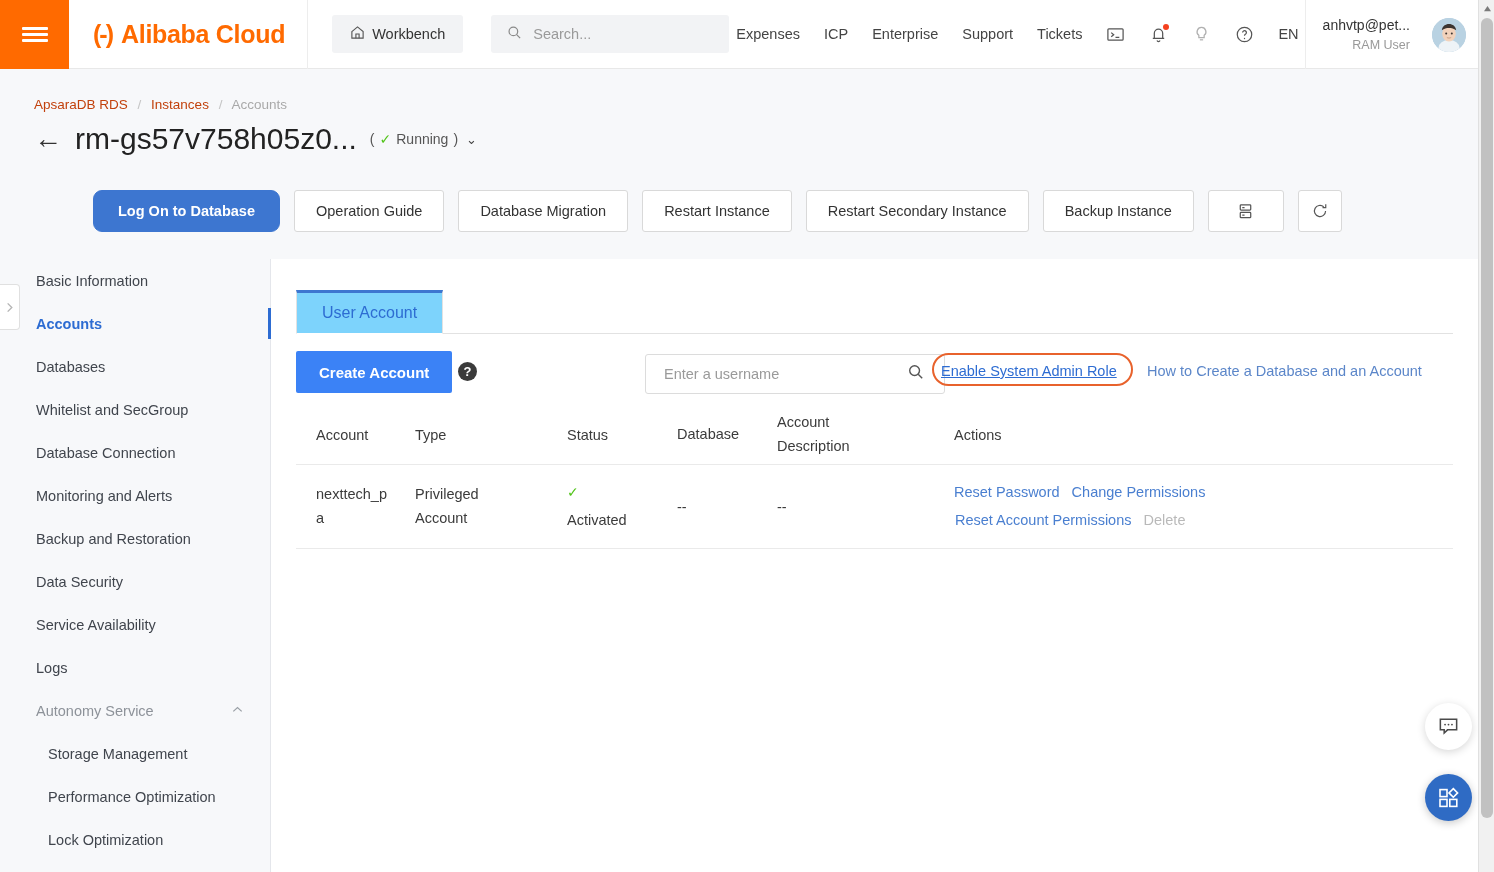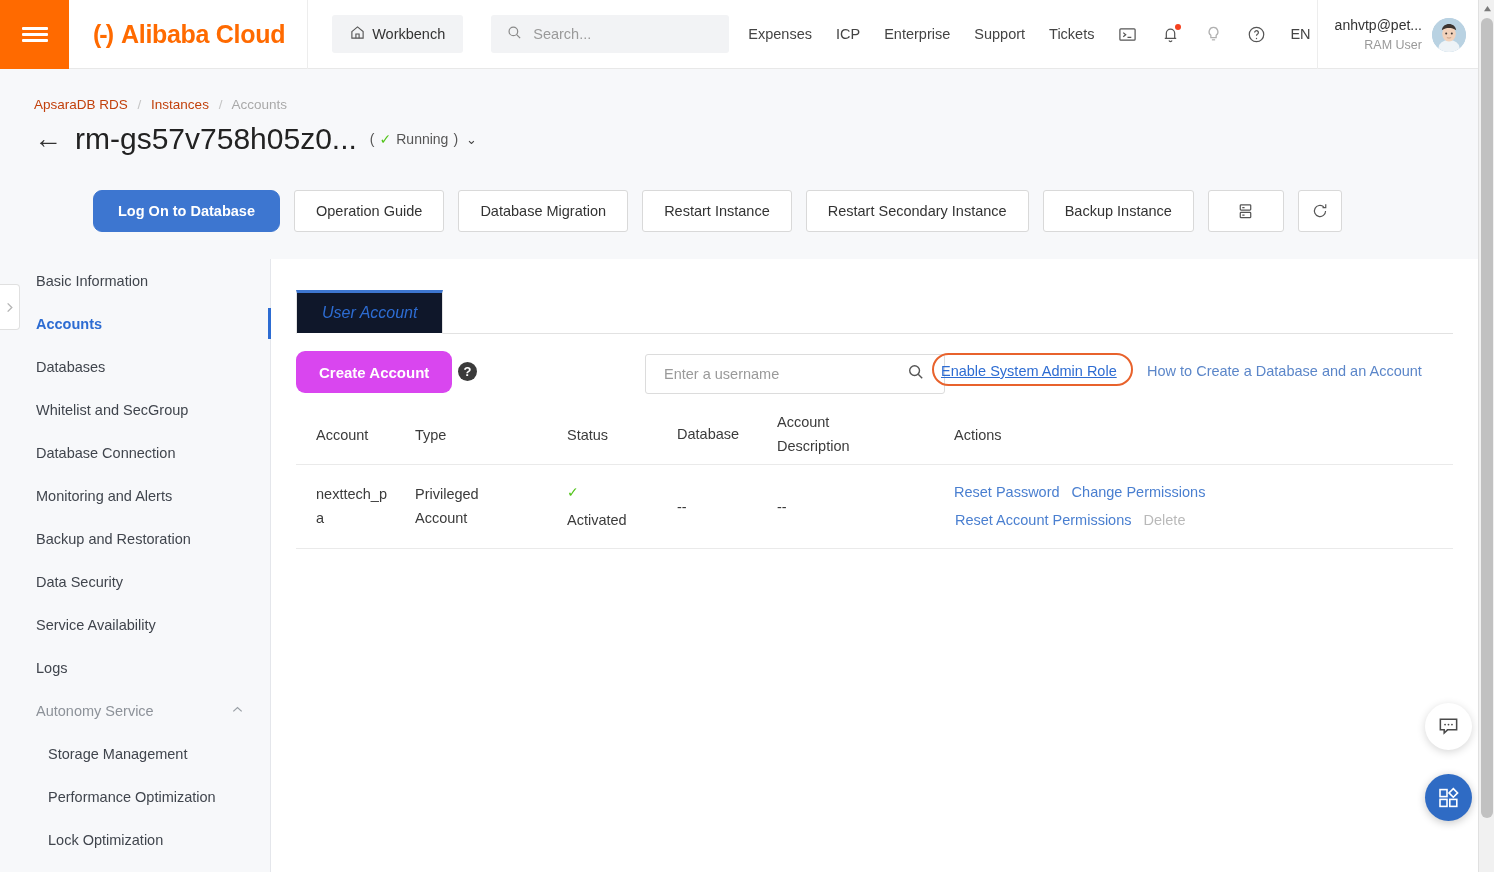--- a/index.html
+++ b/index.html
@@ -49,21 +49,21 @@
     background: #f2f3f5; border-radius: 3px; cursor: text;
     font-size: 14.5px; color: #9a9a9a;
   }
   .topnav {
     display: flex; align-items: center; gap: 24px; margin-left: auto; padding-right: 6px;
     font-size: 14.5px; color: #444;
   }
   .topnav a { color: #444; text-decoration: none; cursor: pointer; white-space: nowrap; }
   .topnav .ic { display: inline-flex; align-items: center; justify-content: center; cursor: pointer; position: relative; }
   .user-block {
-    display: flex; align-items: center; gap: 10px; height: 69px;
+    display: flex; align-items: center; gap: 22px; height: 69px;
     padding: 0 12px 0 17px; border-left: 1px solid #ededed; cursor: pointer;
   }
   .user-text { text-align: right; line-height: 1.45; }
   .user-name { font-size: 14px; color: #333; white-space: nowrap; }
   .user-role { font-size: 12.5px; color: #999; }
   .avatar {
     width: 34px; height: 34px; border-radius: 50%;
     background: #b8cfe0; overflow: hidden; position: relative; flex: none;
   }
 
@@ -135,29 +135,29 @@
     background: #ffffff;
   }
   .tabs {
     position: absolute; top: 31px; left: 25px; right: 25px; height: 44px;
     border-bottom: 1px solid #e2e2e2;
     display: flex; align-items: flex-end;
   }
   .tab {
     height: 44px; padding: 0 25px; display: flex; align-items: center;
     font-size: 16px; color: #2d6cd2; cursor: pointer;
-    background: #0f172a; border: 1px solid #e2e2e2; border-bottom: 1px solid #fff;
-    border-top: 3px solid #3d76d0; position: relative; top: 1px; font-style: italic;
+    background: #7dd3fc; border: 1px solid #e2e2e2; border-bottom: 1px solid #fff;
+    border-top: 3px solid #3d76d0; position: relative; top: 1px;
   }
 
   .toolbar { position: absolute; top: 92px; left: 25px; right: 25px; height: 46px; }
   .create-btn {
     position: absolute; left: 0; top: 0; height: 42px; padding: 0 23px;
-    background: #d946ef; color: #fff; font-size: 15px; font-weight: bold;
-    border-radius: 9px; display: flex; align-items: center; cursor: pointer; text-align: center;
+    background: #3b82f6; color: #fff; font-size: 15px; font-weight: bold;
+    border-radius: 2px; display: flex; align-items: center; cursor: pointer; text-align: center;
   }
   .help-dot {
     position: absolute; left: 162px; top: 11px; width: 19px; height: 19px;
     border-radius: 50%; background: #3b3b3b; color: #fff;
     font-size: 13px; font-weight: bold; display: flex; align-items: center; justify-content: center;
     cursor: pointer;
   }
   .search-input {
     position: absolute; left: 349px; top: 3px; width: 300px; height: 40px;
     border: 1px solid #dcdcdc; border-radius: 3px; background: #fff;

